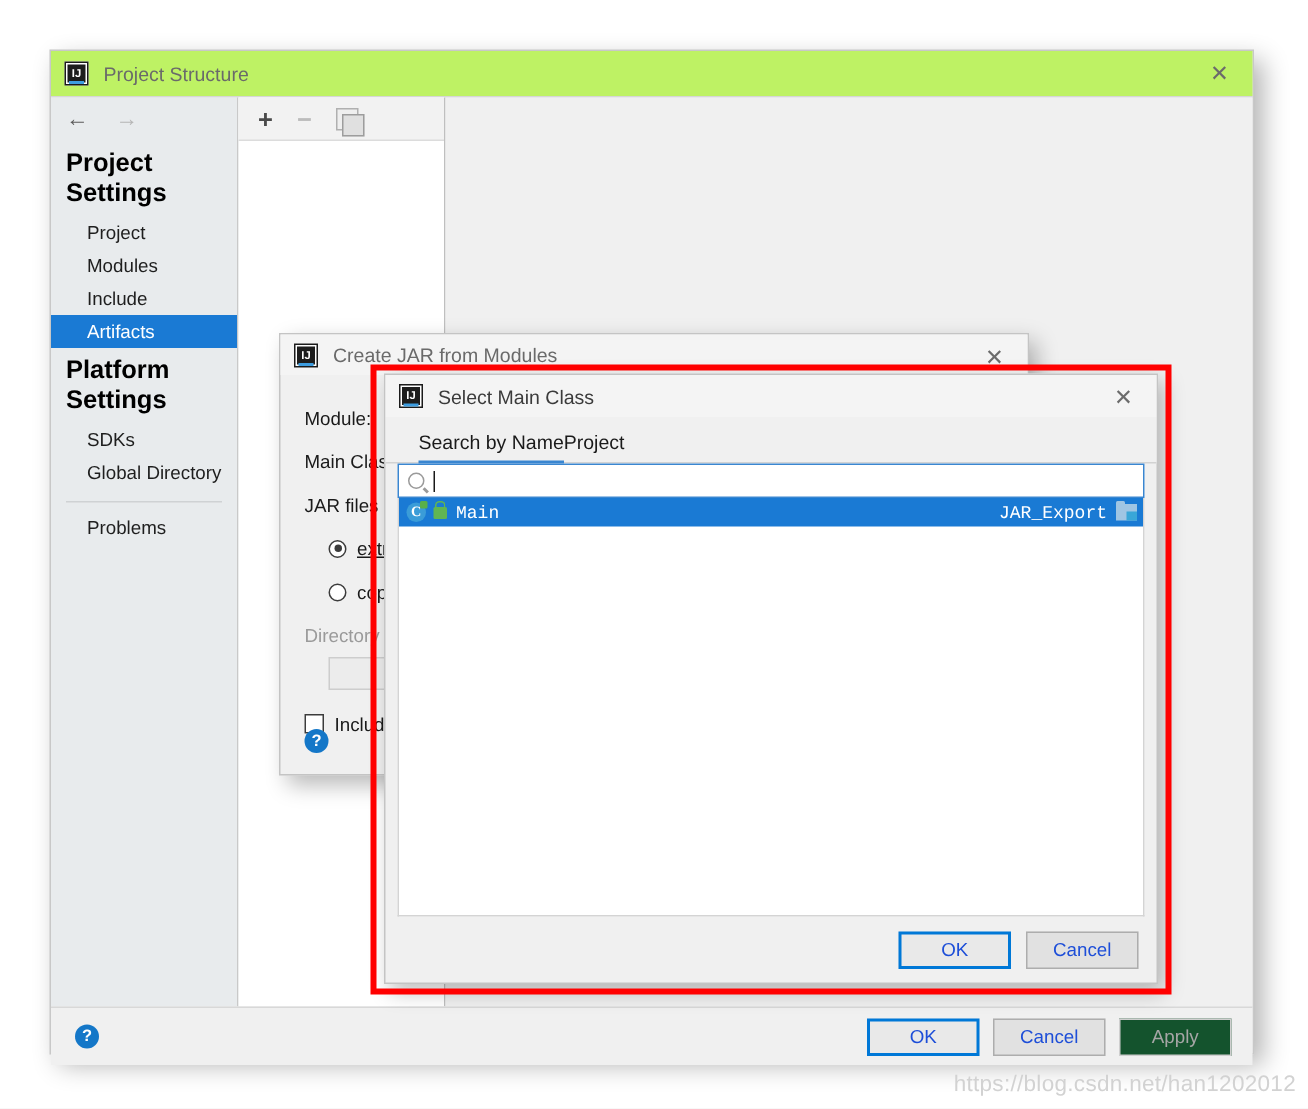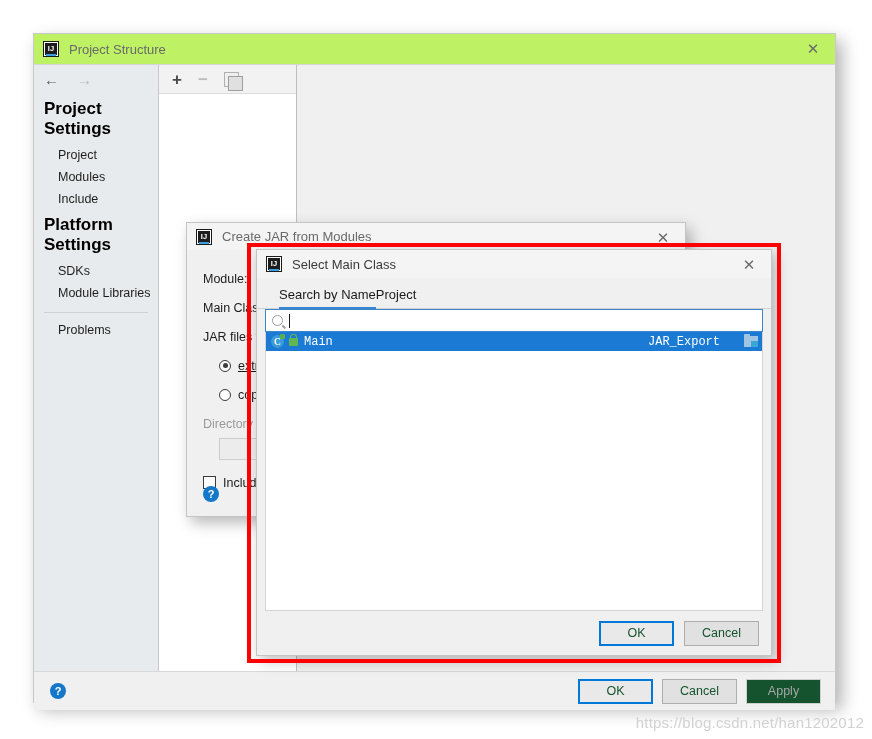--- a/index.html
+++ b/index.html
@@ -193,21 +193,21 @@
     gap: 9px;
   }
 
   
   .btn {
     min-width: 75px;
     height: 25px;
     background: #e1e1e1;
     border: 1px solid #adadad;
     font-size: 12.5px;
-    color: #14532d;
+    color: #1d4ed8;
     display: flex;
     align-items: center;
     justify-content: center;
     font-family: "Liberation Sans", sans-serif;
     box-sizing: border-box;
     padding: 0 10px;
   }
   .btn.default {
     border: 2px solid #0078d7;
     background: #e9e9e9;
@@ -440,21 +440,21 @@
     content: "";
     position: absolute;
     left: 1px; top: -4px;
     width: 5px; height: 5px;
     border: 1.5px solid #61b552;
     border-bottom: none;
     border-radius: 3px 3px 0 0;
   }
   .result-label { margin-left: 6px; }
   .result-spacer { flex: 1; }
-  .module-label { margin-right: 24px; }
+  .module-label { margin-right: 6px; }
   .folder-icon {
     width: 14px; height: 11px;
     background: #9fc5e3;
     position: relative;
     flex: none;
   }
   .folder-icon::before {
     content: "";
     position: absolute;
     left: 0; top: -2.5px;
@@ -506,24 +506,25 @@
     <div id="ps-sidebar">
       <div class="nav-arrows">
         <span class="arrow-back">←</span>
         <span class="arrow-fwd">→</span>
       </div>
 
       <div class="sb-group">Project Settings</div>
       <div class="sb-item">Project</div>
       <div class="sb-item">Modules</div>
       <div class="sb-item">Include</div>
+      <div class="sb-item selected">Artifacts</div>
 
       <div class="sb-group">Platform Settings</div>
       <div class="sb-item">SDKs</div>
-      <div class="sb-item">Module Libraries</div>
+      <div class="sb-item">Global Directory</div>
 
       <div class="sb-sep"></div>
       <div class="sb-item">Problems</div>
     </div>
 
     <div id="ps-list">
       <div id="ps-list-toolbar">
         <span class="tb-plus">+</span>
         <span class="tb-minus">−</span>
         <span class="tb-copy"></span>

